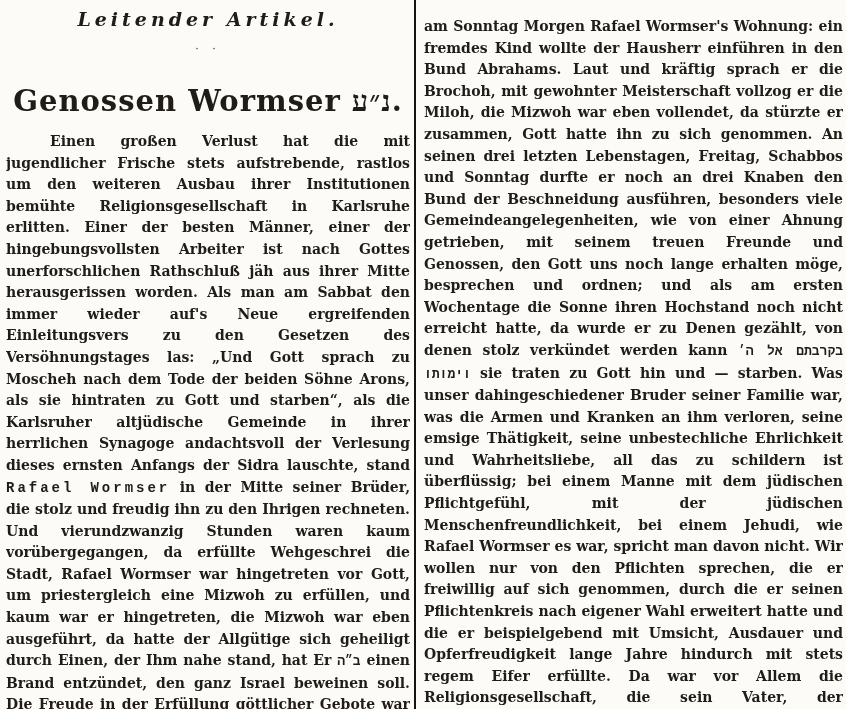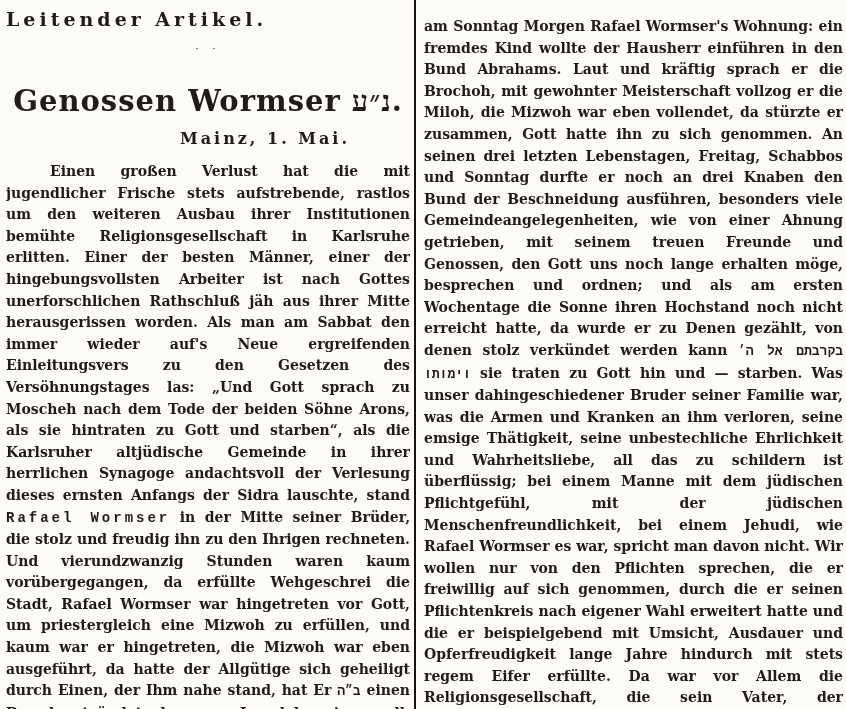--- a/index.html
+++ b/index.html
@@ -28,24 +28,26 @@
   .divider {
     position: absolute;
     left: 414px;
     top: 0;
     width: 2px;
     height: 709px;
     background: var(--divider, #17140f);
   }
   .kicker {
     margin-top: 8px;
+    text-align: center;
     font-size: 19px;
     font-weight: 700;
     letter-spacing: 4px;
     white-space: nowrap;
+    font-style: italic;
   }
   .separator {
     margin-top: 13px;
     text-align: center;
     font-size: 11px;
     letter-spacing: 5px;
     color: #4a463f;
   }
   .title {
     margin: 28px 0 0 0;
@@ -84,21 +86,20 @@
 </style>
 </head>
 <body>
 
 <div class="page">
 
   <div class="col col-left">
     <div class="kicker">Leitender Artikel.</div>
     <div class="separator">· ·</div>
     <h1 class="title">Genossen Wormser נ״ע.</h1>
-    <div class="dateline">Mainz, 1. Mai.</div>
     <p class="body indent-first"><span>Einen großen Verlust hat die mit jugendlicher Frische stets aufstrebende, rastlos um den weiteren Ausbau ihrer Institutionen bemühte Religionsgesellschaft in Karlsruhe erlitten. Einer der besten Männer, einer der hingebungsvollsten Arbeiter ist nach Gottes unerforschlichen Rathschluß jäh aus ihrer Mitte herausgerissen worden. Als man am Sabbat den immer wieder auf's Neue ergreifenden Einleitungsvers zu den Gesetzen des Versöhnungstages las: „Und Gott sprach zu Moscheh nach dem Tode der beiden Söhne Arons, als sie hintraten zu Gott und starben“, als die Karlsruher altjüdische Gemeinde in ihrer herrlichen Synagoge andachtsvoll der Verlesung dieses ernsten Anfangs der Sidra lauschte, stand </span><span class="spaced">Rafael Wormser</span><span> in der Mitte seiner Brüder, die stolz und freudig ihn zu den Ihrigen rechneten. Und vierundzwanzig Stunden waren kaum vorübergegangen, da erfüllte Wehgeschrei die Stadt, Rafael Wormser war hingetreten vor Gott, um priestergleich eine Mizwoh zu erfüllen, und kaum war er hingetreten, die Mizwoh war eben ausgeführt, da hatte der Allgütige sich geheiligt durch Einen, der Ihm nahe stand, hat Er </span><span class="hebrew">ב״ה</span><span> einen Brand entzündet, den ganz Israel beweinen soll. Die Freude in der Erfüllung göttlicher Gebote war das höchste Lebensglück des Mannes, um den wir heute klagen; und die Mizwoh, auf die der Schriftvers </span></p>
   </div>
 
   <div class="divider"></div>
 
   <div class="col col-right">
     <p class="body"><span>am Sonntag Morgen Rafael Wormser's Wohnung: ein fremdes Kind wollte der Hausherr einführen in den Bund Abrahams. Laut und kräftig sprach er die Brochoh, mit gewohnter Meisterschaft vollzog er die Miloh, die Mizwoh war eben vollendet, da stürzte er zusammen, Gott hatte ihn zu sich genommen. An seinen drei letzten Lebenstagen, Freitag, Schabbos und Sonntag durfte er noch an drei Knaben den Bund der Beschneidung ausführen, besonders viele Gemeindeangelegenheiten, wie von einer Ahnung getrieben, mit seinem treuen Freunde und Genossen, den Gott uns noch lange erhalten möge, besprechen und ordnen; und als am ersten Wochentage die Sonne ihren Hochstand noch nicht erreicht hatte, da wurde er zu Denen gezählt, von denen stolz verkündet werden kann </span><span class="hebrew">בקרבתם אל ה׳ וימותו</span><span> sie traten zu Gott hin und — starben. Was unser dahingeschiedener Bruder seiner Familie war, was die Armen und Kranken an ihm verloren, seine emsige Thätigkeit, seine unbestechliche Ehrlichkeit und Wahrheitsliebe, all das zu schildern ist überflüssig; bei einem Manne mit dem jüdischen Pflichtgefühl, mit der jüdischen Menschenfreundlichkeit, bei einem Jehudi, wie Rafael Wormser es war, spricht man davon nicht. Wir wollen nur von den Pflichten sprechen, die er freiwillig auf sich genommen, durch die er seinen Pflichtenkreis nach eigener Wahl erweitert hatte und die er beispielgebend mit Umsicht, Ausdauer und Opferfreudigkeit lange Jahre hindurch mit stets regem Eifer erfüllte. Da war vor Allem die Religionsgesellschaft, die sein Vater, der unvergeßliche </span></p>
   </div>
 
 </div>

